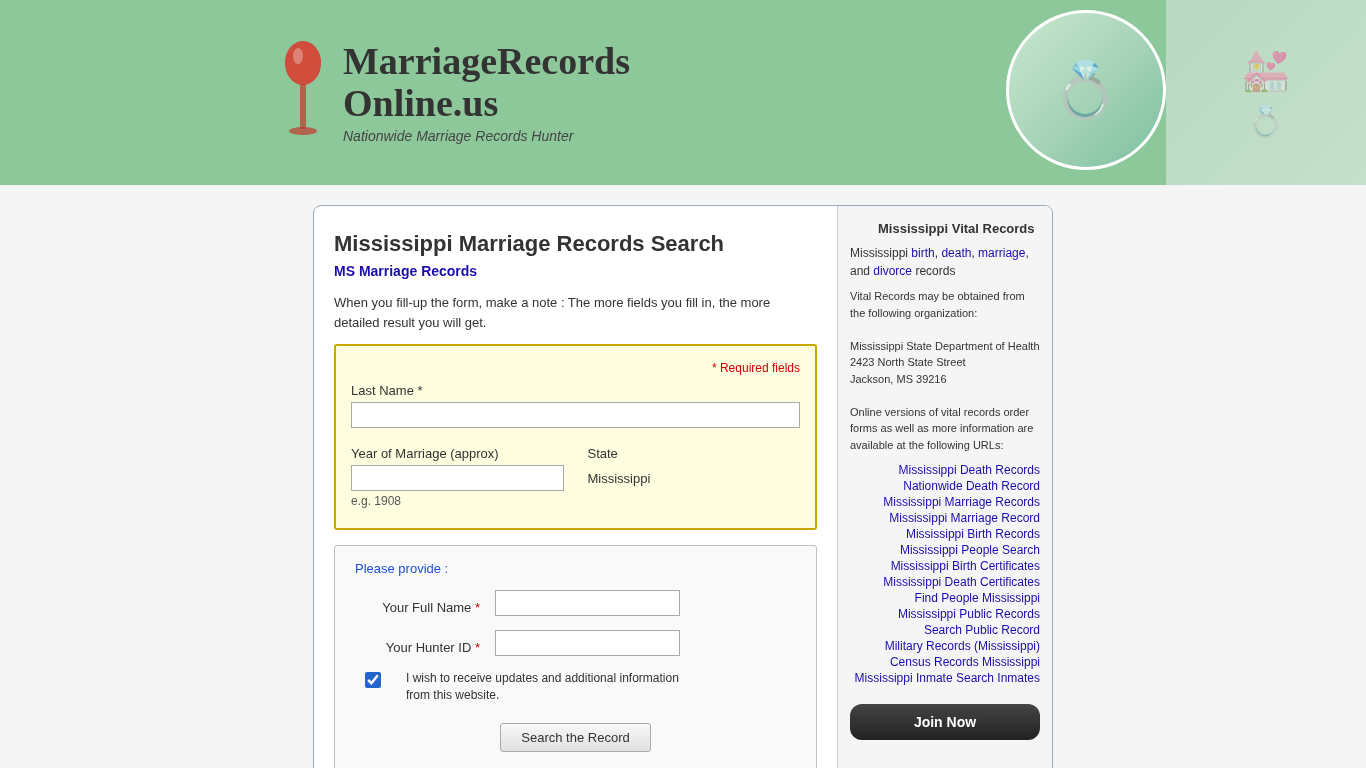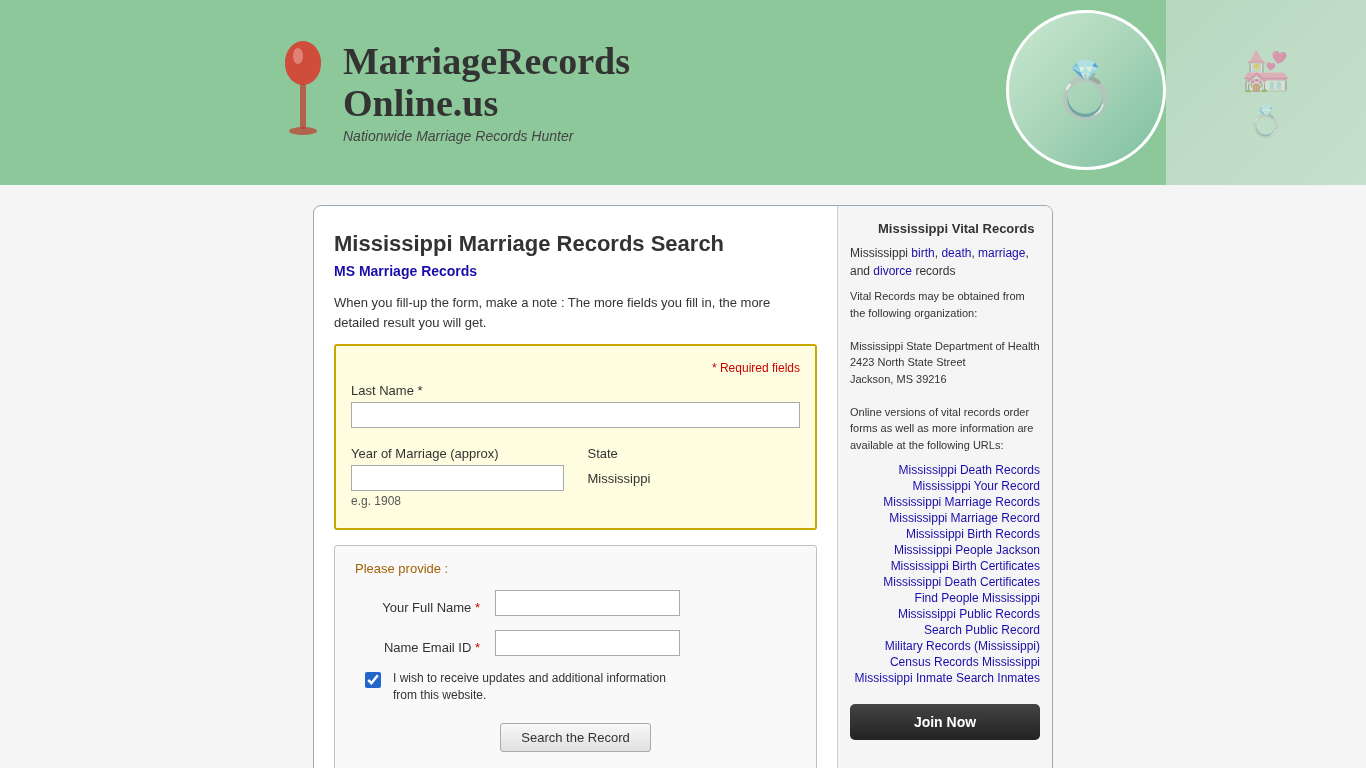--- a/index.html
+++ b/index.html
@@ -173,21 +173,21 @@
     
     #please-provide-box {
       border: 1px solid #c0c0c0;
       background: #f9f9f9;
       padding: 15px 20px;
       margin-top: 15px;
       border-radius: 3px;
     }
     #please-provide-title {
       font-size: 13px;
-      color: #a16207;
+      color: #1d4ed8;
       font-weight: normal;
       margin-bottom: 14px;
     }
     .provide-row {
       display: flex;
       align-items: center;
       margin-bottom: 14px;
       gap: 10px;
     }
     .provide-row label {
@@ -205,21 +205,21 @@
       width: 185px;
       height: 26px;
       border: 1px solid #aaa;
       padding: 2px 5px;
       font-size: 13px;
       background: #fff;
     }
     #checkbox-row {
       display: flex;
       align-items: flex-start;
-      gap: 12px;
+      gap: 25px;
       margin-top: 10px;
       margin-bottom: 14px;
       padding-left: 10px;
     }
     #checkbox-row input[type="checkbox"] {
       margin-top: 2px;
       width: 16px;
       height: 16px;
       accent-color: #2266cc;
     }
@@ -268,21 +268,21 @@
     #sidebar-links li { margin-bottom: 2px; text-align: right; }
     #sidebar-links a { color: #1a0dab; text-decoration: none; font-size: 12px; }
     #join-now-btn {
       background: linear-gradient(to bottom, #444 0%, #222 100%);
       color: #fff;
       border: none;
       padding: 10px 22px;
       font-size: 14px;
       font-weight: bold;
       cursor: pointer;
-      border-radius: 5px;
+      border-radius: 12px;
       width: 100%;
       margin-top: 5px;
     }
     #join-now-row { text-align: center; }
   </style>
 </head>
 <body>
 
 <div id="header">
   <div id="header-inner">
@@ -352,21 +352,21 @@
 
         <div class="provide-row">
           <label>
             <span>Your Full Name</span> <span class="req">*</span>
           </label>
           <input type="text" style="">
         </div>
 
         <div class="provide-row">
           <label>
-            <span>Name Email ID</span> <span class="req">*</span>
+            <span>Your Hunter ID</span> <span class="req">*</span>
           </label>
           <input type="text" style="">
         </div>
 
         <div id="checkbox-row">
           <input type="checkbox" id="newsletter-check" checked="" style="">
           <label for="newsletter-check">I wish to receive updates and additional information from this website.</label>
         </div>
 
         <div id="search-btn-row">
@@ -392,25 +392,25 @@
         <br>
         <p>Mississippi State Department of Health</p>
         <p>2423 North State Street</p>
         <p>Jackson, MS 39216</p>
         <br>
         <p>Online versions of vital records order forms as well as more information are available at the following URLs:</p>
       </div>
 
       <ul id="sidebar-links">
       <li><a href="#">Mississippi Death Records</a></li>
-          <li><a href="#">Mississippi Your Record</a></li>
+          <li><a href="#">Nationwide Death Record</a></li>
           <li><a href="#">Mississippi Marriage Records</a></li>
           <li><a href="#">Mississippi Marriage Record</a></li>
           <li><a href="#">Mississippi Birth Records</a></li>
-          <li><a href="#">Mississippi People Jackson</a></li>
+          <li><a href="#">Mississippi People Search</a></li>
           <li><a href="#">Mississippi Birth Certificates</a></li>
           <li><a href="#">Mississippi Death Certificates</a></li>
           <li><a href="#">Find People Mississippi</a></li>
           <li><a href="#">Mississippi Public Records</a></li>
           <li><a href="#">Search Public Record</a></li>
           <li><a href="#">Military Records (Mississippi)</a></li>
           <li><a href="#">Census Records Mississippi</a></li>
           <li><a href="#">Mississippi Inmate Search Inmates</a></li>
         </ul>
 

